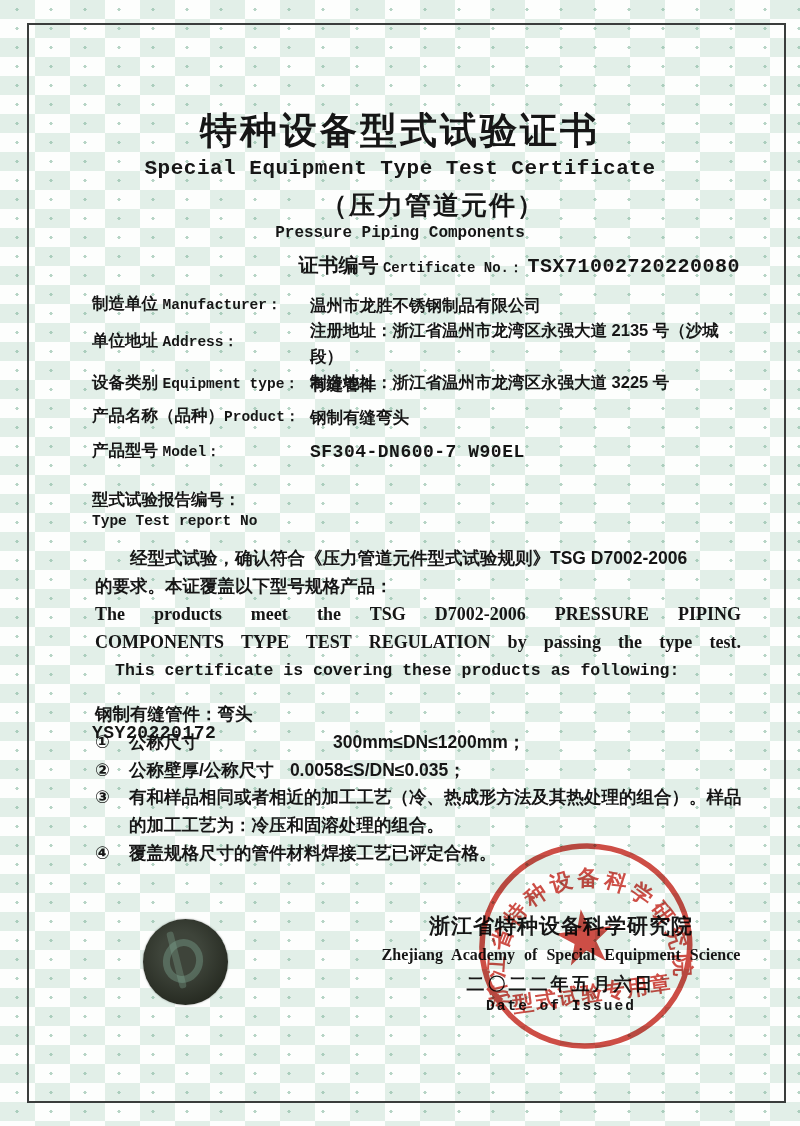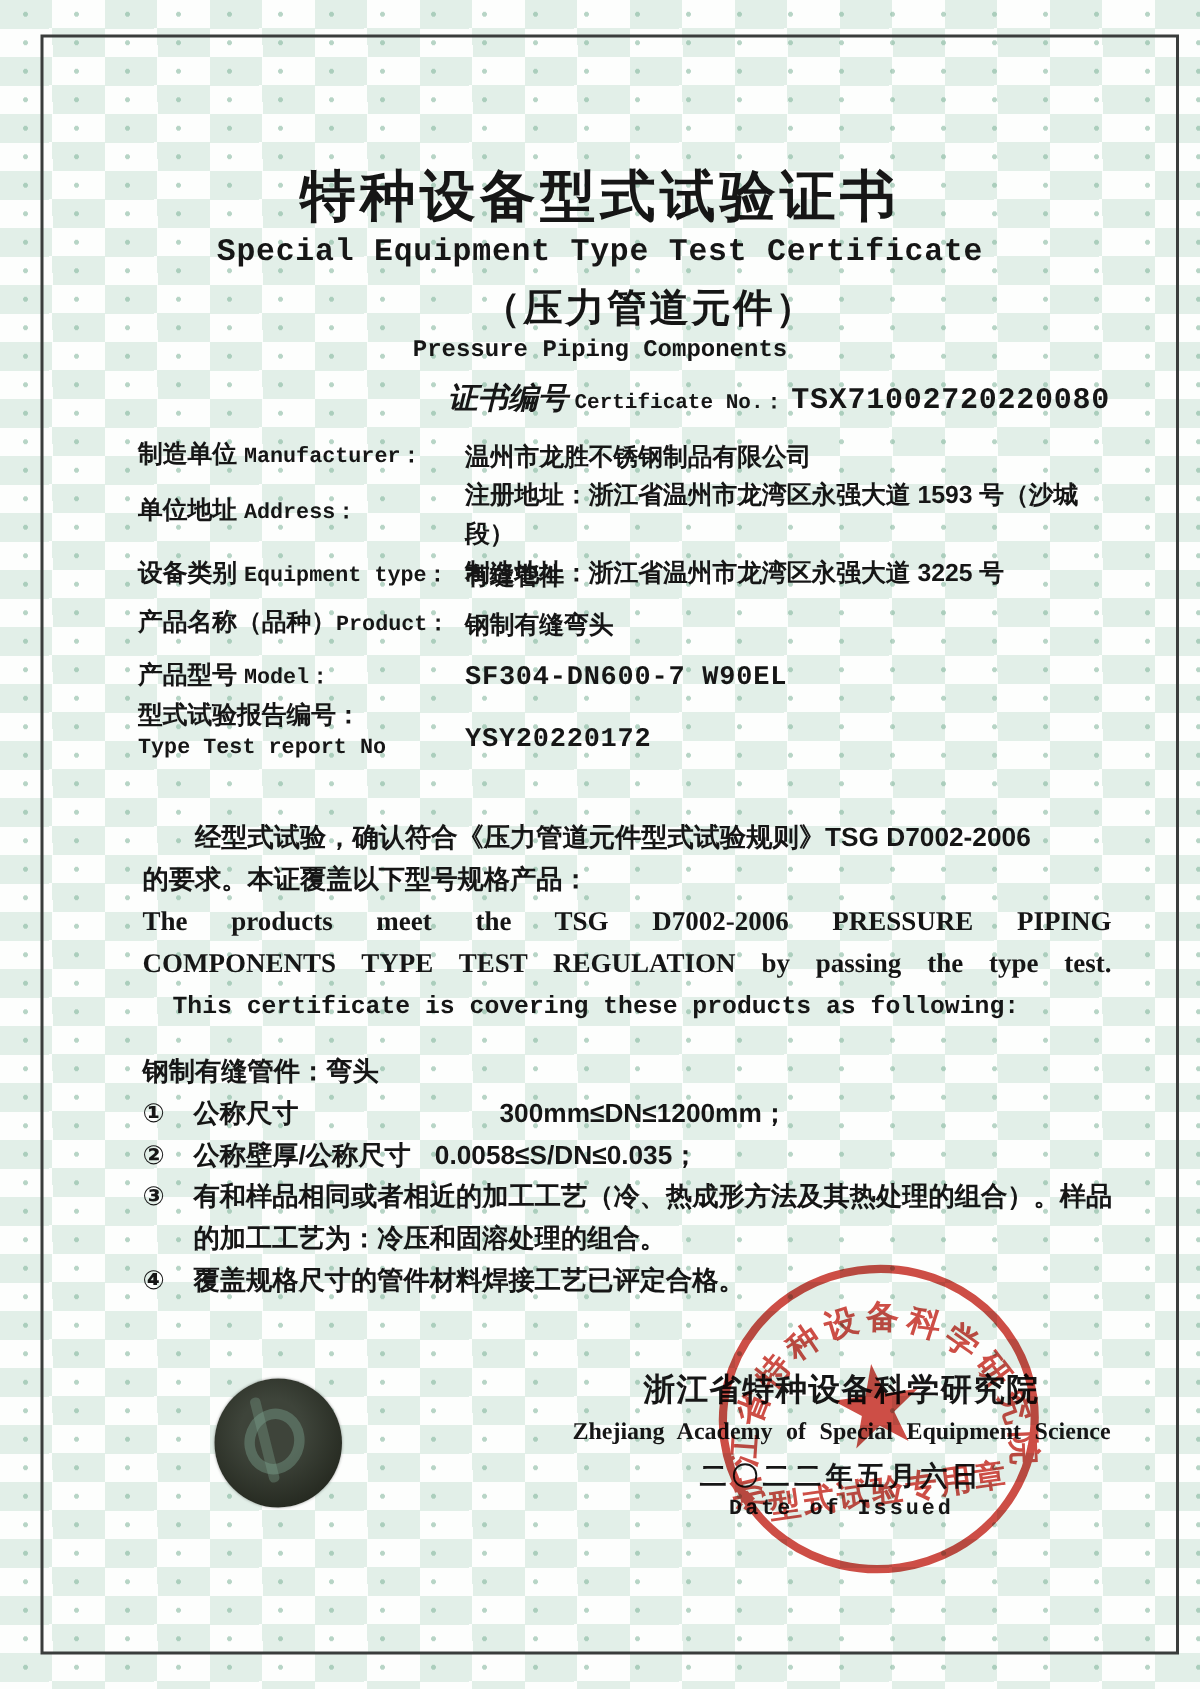--- a/index.html
+++ b/index.html
@@ -16,30 +16,30 @@
          border:2px solid #3a3d3c;box-sizing:border-box;}
   .abs{position:absolute;}
   .ctr{left:0;width:800px;text-align:center;}
   .mono{font-family:"Liberation Mono","DejaVu Sans Mono",monospace;}
 
   .title-cn{top:106px;font-size:37px;font-weight:700;letter-spacing:3px;}
   .title-en{top:157px;font-size:21px;font-weight:700;letter-spacing:.5px;}
   .sub-cn{top:188px;font-size:26px;font-weight:700;letter-spacing:2px;margin-left:33px;}
   .sub-en{top:224px;font-size:16px;font-weight:700;}
   .certline{top:252px;right:60px;text-align:right;white-space:nowrap;}
-  .certline .cl-cn{font-size:20px;font-weight:700;font-style:italic;}
+  .certline .cl-cn{font-size:20px;font-weight:700;}
   .certline .cl-en{font-size:14px;font-weight:700;}
   .certline .cl-no{font-size:20px;font-weight:600;letter-spacing:.5px;}
 
   .fieldrow{position:absolute;left:92px;width:656px;display:flex;align-items:flex-start;}
   .flabel{width:218px;flex:0 0 218px;font-size:16.5px;font-weight:700;line-height:22px;}
   .flabel .len{font-size:14.5px;}
   .fvalue{font-size:16.5px;font-weight:700;line-height:26px;}
   .fvalue.monoval{font-size:18px;letter-spacing:.5px;}
-  .r1{top:292px;} .r2{top:317px;} .r3{top:371px;} .r4{top:404px;} .r5{top:439px;} .r6{top:466px;}
+  .r1{top:292px;} .r2{top:317px;} .r3{top:371px;} .r4{top:404px;} .r5{top:439px;} .r6{top:488px;flex-direction:column;}
   .r2 .flabel{padding-top:12px;}
   .r6 .fvalue{padding-top:14px;}
 
   .decl{left:95px;top:545px;width:646px;}
   .decl .cnl{font-size:17.5px;font-weight:700;line-height:27.5px;}
   .decl .indent{text-indent:2em;}
   .decl .enb{font-size:18px;font-weight:700;line-height:28px;text-align:justify;text-align-last:justify;
              font-family:"Liberation Serif","DejaVu Serif",serif;}
   .decl .enm{font-size:16.5px;font-weight:700;line-height:27px;margin-top:1px;margin-left:20px;}
 
@@ -84,21 +84,21 @@
     <span class="cl-no mono">TSX71002720220080</span>
   </div>
 
   <div class="fieldrow r1">
     <div class="flabel"><span>制造单位</span> <span class="len mono">Manufacturer：</span></div>
     <div class="fvalue">温州市龙胜不锈钢制品有限公司</div>
   </div>
   <div class="fieldrow r2">
     <div class="flabel"><span>单位地址</span> <span class="len mono">Address：</span></div>
     <div class="fvalue">
-      <div>注册地址：浙江省温州市龙湾区永强大道 1593 号（沙城段）</div>
+      <div>注册地址：浙江省温州市龙湾区永强大道 2135 号（沙城段）</div>
       <div>制造地址：浙江省温州市龙湾区永强大道 3225 号</div>
     </div>
   </div>
   <div class="fieldrow r3">
     <div class="flabel"><span>设备类别</span> <span class="len mono">Equipment type：</span></div>
     <div class="fvalue">有缝管件</div>
   </div>
   <div class="fieldrow r4">
     <div class="flabel"><span>产品名称（品种）</span><span class="len mono">Product：</span></div>
     <div class="fvalue">钢制有缝弯头</div>

